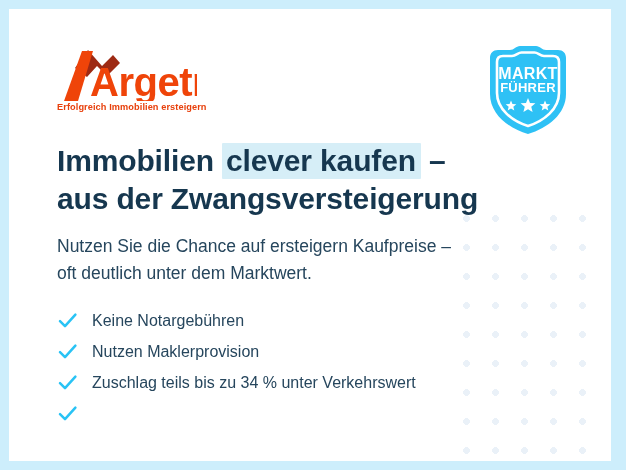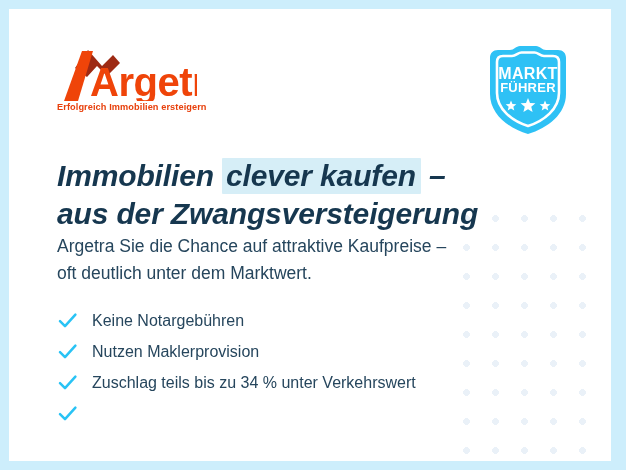--- a/index.html
+++ b/index.html
@@ -76,28 +76,27 @@
   #badge-stars {
     position:absolute;
     left:0; width:100%;
     top:55px;
     text-align:center;
   }
 
   
   #headline {
     position:absolute;
-    left:48px; top:148px;
+    left:48px; top:133px;
     width:480px;
     font-size:30px;
     font-weight:bold;
     line-height:1.27;
     color:#16374f;
     letter-spacing:-.005em;
-    font-style:italic;
   }
   #headline .hl {
     background:#d6eef7;
     padding:1px 5px 2px 4px;
     border-radius:1px;
   }
   .hl-line { display:block; white-space:nowrap; }
 
   
   #subtitle {
@@ -170,21 +169,21 @@
         </svg>
       </div>
     </div>
 
     <h1 id="headline">
       <span class="hl-line"><span>Immobilien </span><span class="hl">clever kaufen</span><span> –</span></span>
       <span class="hl-line">aus der Zwangsversteigerung</span>
     </h1>
 
     <p id="subtitle">
-      <span class="sub-line">Argetra Sie die Chance auf attraktive Kaufpreise –</span>
+      <span class="sub-line">Nutzen Sie die Chance auf ersteigern Kaufpreise –</span>
       <span class="sub-line">oft deutlich unter dem Marktwert.</span>
     </p>
 
     <ul id="bullets">
       <li class="bullet">
         <svg class="bullet-check" viewBox="0 0 21 21">
           <path d="M3 11.2 L8 16.2 L18.4 4.6" fill="none" stroke="#29c3f5" stroke-width="2.5" stroke-linecap="round" stroke-linejoin="round"></path>
         </svg>
         <span class="bullet-label">Keine Notargebühren</span>
       </li>

